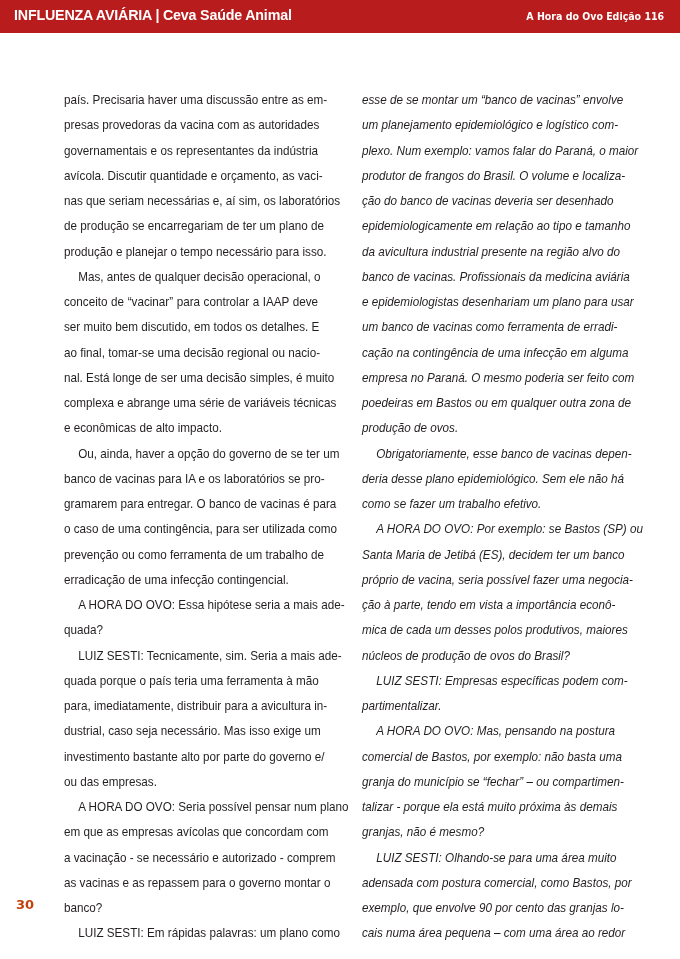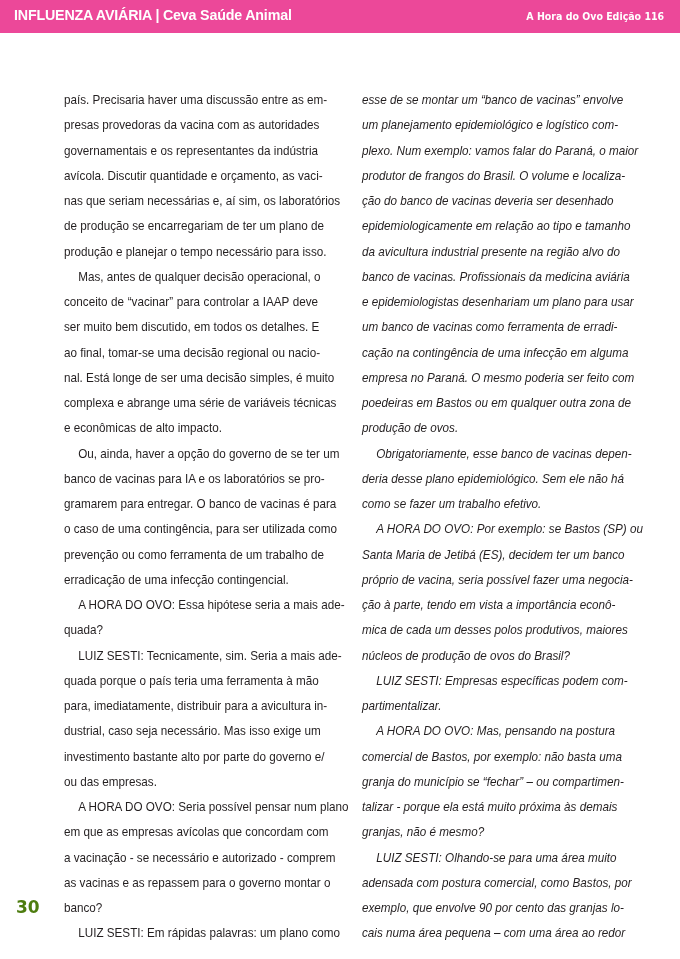--- a/index.html
+++ b/index.html
@@ -36,28 +36,28 @@
     font-size: 13.6px; color: #231f20; white-space: nowrap;
     text-align: justify; text-align-last: justify;
     font-family: "Liberation Sans", sans-serif;
     transform: scaleX(0.86); transform-origin: left center;
     width: 116.3%;
   }
   .line.last { text-align-last: left; }
   .line.indent { padding-left: 16.5px; box-sizing: border-box; }
   .page-number {
     position: absolute; left: 16px; top: 897px;
-    font-size: 17px; font-weight: bold; color: #4d7c0f;
+    font-size: 13px; font-weight: bold; color: #c2410c;
     font-family: "DejaVu Sans", sans-serif;
   }
 </style>
 </head>
 <body>
 
-<div class="header-bar" style="background: #ec4899;">
+<div class="header-bar" style="background: #b91c1c;">
   <div class="header-title">INFLUENZA AVIÁRIA | Ceva Saúde Animal</div>
   <div class="header-edition">A Hora do Ovo Edição 116</div>
 </div>
 
 <div class="column col-left" id="col-left">
     <span class="line">país. Precisaria haver uma discussão entre as em-</span>
     <span class="line">presas provedoras da vacina com as autoridades</span>
     <span class="line">governamentais e os representantes da indústria</span>
     <span class="line">avícola. Discutir quantidade e orçamento, as vaci-</span>
     <span class="line">nas que seriam necessárias e, aí sim, os laboratórios</span>

